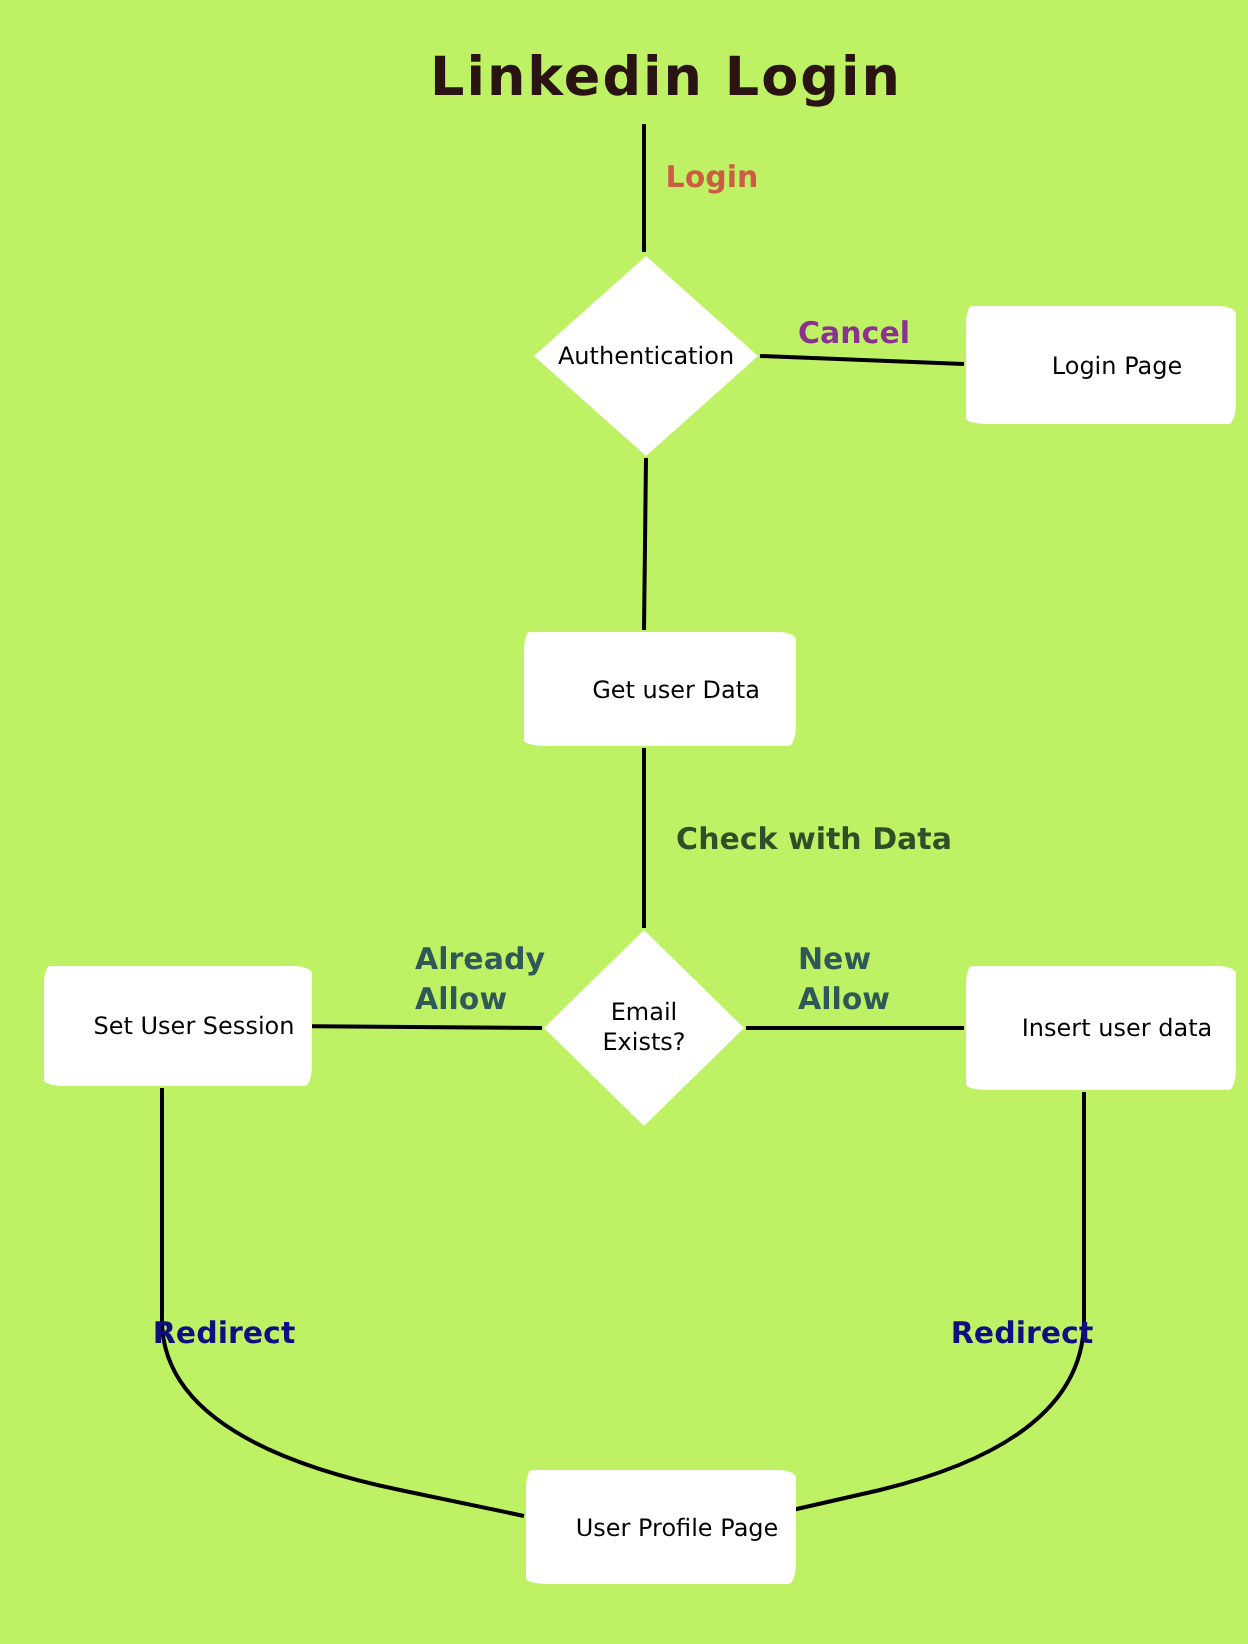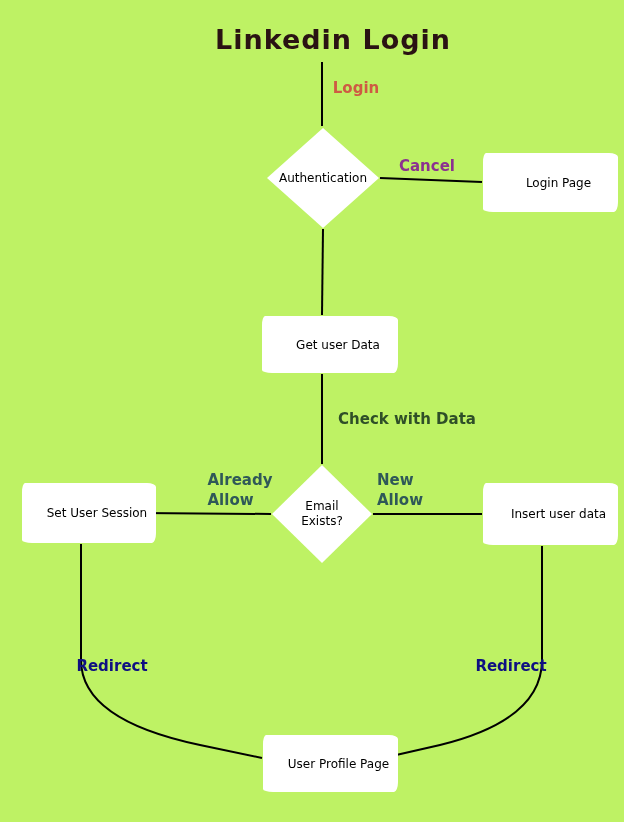--- a/index.html
+++ b/index.html
@@ -106,21 +106,21 @@
   <div class="edge-label" style="left: 427px; top: 167px; color: rgb(139, 49, 144);">Cancel</div>
 
 
   <div class="edge-label" style="left: 407px; top: 420px; color: rgb(47, 79, 40);">Check with Data</div>
 
   <div class="edge-label" style="left: 212px; top: 490px; color: rgb(47, 88, 88); margin-left: 28px;">
     <span>Already</span>
     <span>Allow</span>
   </div>
 
-  <div class="edge-label" style="left: 400px; top: 490px; color: rgb(47, 88, 88);">
+  <div class="edge-label" style="left: 422px; top: 490px; color: rgb(47, 88, 88);">
     <span>New</span>
     <span>Allow</span>
   </div>
 
   <div class="edge-label" style="left: 112px; top: 667px; color: rgb(15, 15, 130);">Redirect</div>
 
   <div class="edge-label" style="left: 511px; top: 667px; color: rgb(15, 15, 130);">Redirect</div>
 
 </div>
 

